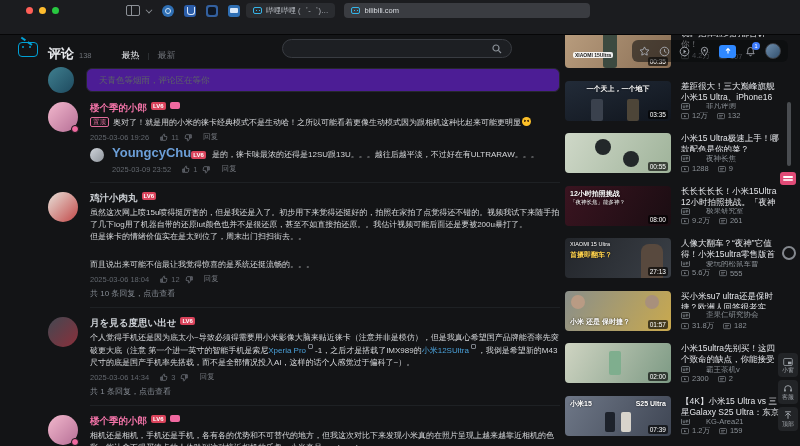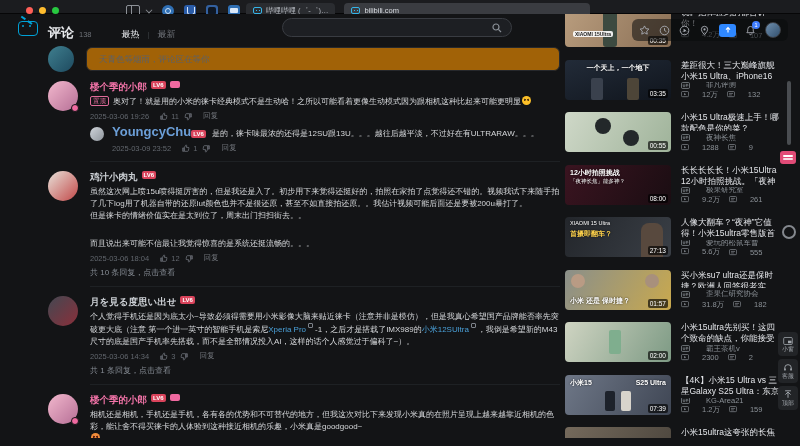--- a/index.html
+++ b/index.html
@@ -1,20 +1,20 @@
 <!DOCTYPE html>
 <html><head>
 <meta charset="utf-8">
 <style>
   *{box-sizing:border-box;margin:0;padding:0}
   body{font-family:"Liberation Sans","DejaVu Sans",sans-serif;background:#000}
   .screen{width:800px;height:446px;position:relative;overflow:hidden;background:#131416}
 
   
-  .chrome{position:relative;height:14px;background:#1b1c1f;border-bottom:1px solid #060607}
+  .chrome{position:relative;height:35px;background:#1b1c1f;border-bottom:1px solid #060607}
   .dots{position:absolute;left:26px;top:7px;display:flex;gap:6px}
   .dot{width:7px;height:7px;border-radius:50%}
   .dot.r{background:#ff5f57}.dot.y{background:#febc2e}.dot.g{background:#28c840}
   .sidetoggle{position:absolute;left:126px;top:5px;width:14px;height:11px;border:1px solid #8d9197;border-radius:2px}
   .sidetoggle::before{content:"";position:absolute;left:4px;top:0;width:1px;height:9px;background:#8d9197}
   .chev{position:absolute;left:146px;top:7px;width:6px;height:6px;border-right:1.5px solid #8d9197;border-bottom:1.5px solid #8d9197;transform:rotate(45deg) scale(.8)}
   .exts{position:absolute;left:162px;top:5px;display:flex;gap:10px}
   .ext{width:12px;height:12px;border-radius:3px;position:relative}
   .ext.c1{background:#2f6fb4;border-radius:50%}
   .ext.c1::before{content:"";position:absolute;inset:3px;border:1px solid #cfe2f5;border-radius:50%}
@@ -51,21 +51,21 @@
   .comments{position:absolute;left:48px;top:10px;width:512px;z-index:10}
   .chead{display:flex;align-items:baseline;height:13px}
   .ctitle{font-size:13px;font-weight:bold;color:#e8eaed}
   .ccount{font-size:7.5px;color:#6d7177;margin-left:5px}
   .sort{display:flex;align-items:baseline;margin-left:30px;font-size:9px}
   .sort .hot{color:#e2e5e9}
   .sort .sep{color:#3a3d42;margin:0 8px;font-size:8px}
   .sort .new{color:#6d7177}
   .cinput{display:flex;gap:12px;margin-top:9px;align-items:center}
   .me{width:26px;height:26px;border-radius:50%;background:linear-gradient(135deg,#3f7f8f,#1e4a5f);flex:none}
-  .inputbox{flex:1;height:24px;background:#a16207;border:1px solid #26282c;border-radius:6px;color:#c9ccd1;font-size:8.5px;padding:0 12px;outline:none}
+  .inputbox{flex:1;height:24px;background:#4c1d95;border:1px solid #26282c;border-radius:6px;color:#c9ccd1;font-size:8.5px;padding:0 12px;outline:none}
   .inputbox::placeholder{color:#5c6168}
 
   .comment{display:flex;gap:12px;margin-top:9px}
   .cavatar{width:30px;height:30px;border-radius:50%;flex:none;position:relative}
   .cavatar.a1{background:linear-gradient(135deg,#f2b8cd,#b66f96)}
   .cavatar.a2{background:linear-gradient(135deg,#e8e2da,#c24848)}
   .cavatar.a3{background:linear-gradient(135deg,#434852,#8a2f3a)}
   .cavatar .vipdot{position:absolute;right:-1px;bottom:-1px;width:8px;height:8px;border-radius:50%;background:#f069a0;border:1.5px solid #131416}
   .cbody{flex:1;min-width:0}
   .cuser{display:flex;align-items:flex-start;gap:4px;height:12px}
@@ -123,21 +123,21 @@
   .ovC{top:10px;left:0;right:0;text-align:center}
   .ov.pill{background:rgba(255,255,255,.9);color:#222;text-shadow:none;font-size:5px;padding:0 2px;border-radius:2px;top:auto;bottom:10px;left:8px}
   .ov.yel{color:#ffd34d;top:12px;left:5px}
   .ov.tiny{font-size:5.5px;font-weight:normal;top:3px;left:5px}
   .ov.tr{top:4px;right:5px;left:auto}
   .ov.bl{top:auto;bottom:4px;left:5px}
   .vinfo{display:flex;flex-direction:column;min-width:0;flex:1}
   .vtitle{font-size:8.5px;line-height:11px;color:#e3e5e9;max-height:22px;overflow:hidden}
   .vup{margin-top:2px;font-size:7.5px;color:#8b9197;display:flex;gap:16px;align-items:center;white-space:nowrap;overflow:hidden}
   .vstats{margin-top:1px;font-size:7.5px;color:#8b9197;display:flex;gap:9px;align-items:center}
-  .stat{display:flex;gap:13px;align-items:flex-start}
+  .stat{display:flex;gap:3px;align-items:center}
 
   
   .scrollbar{position:absolute;right:9px;top:67px;width:4px;height:64px;background:#4a4d51;border-radius:2px;z-index:40}
   .promo{position:absolute;right:4px;top:137px;width:16px;height:13px;background:#e14b77;border-radius:3px;z-index:40}
   .promo::before{content:"";position:absolute;left:3px;top:4px;width:10px;height:2px;background:#fff;border-radius:1px;box-shadow:0 3px 0 rgba(255,255,255,.8)}
   .circbtn{position:absolute;right:4px;top:211px;width:14px;height:14px;border-radius:50%;border:2px solid #84888e;z-index:40}
   .railbtns{position:absolute;right:2px;top:318px;display:flex;flex-direction:column;gap:3px;z-index:40}
   .railbtn{width:20px;height:24px;background:#222427;border-radius:4px;display:flex;flex-direction:column;align-items:center;justify-content:center;gap:1px;color:#a2a7ad}
   .raillbl{font-size:6px;color:#a2a7ad;line-height:6px}
 

